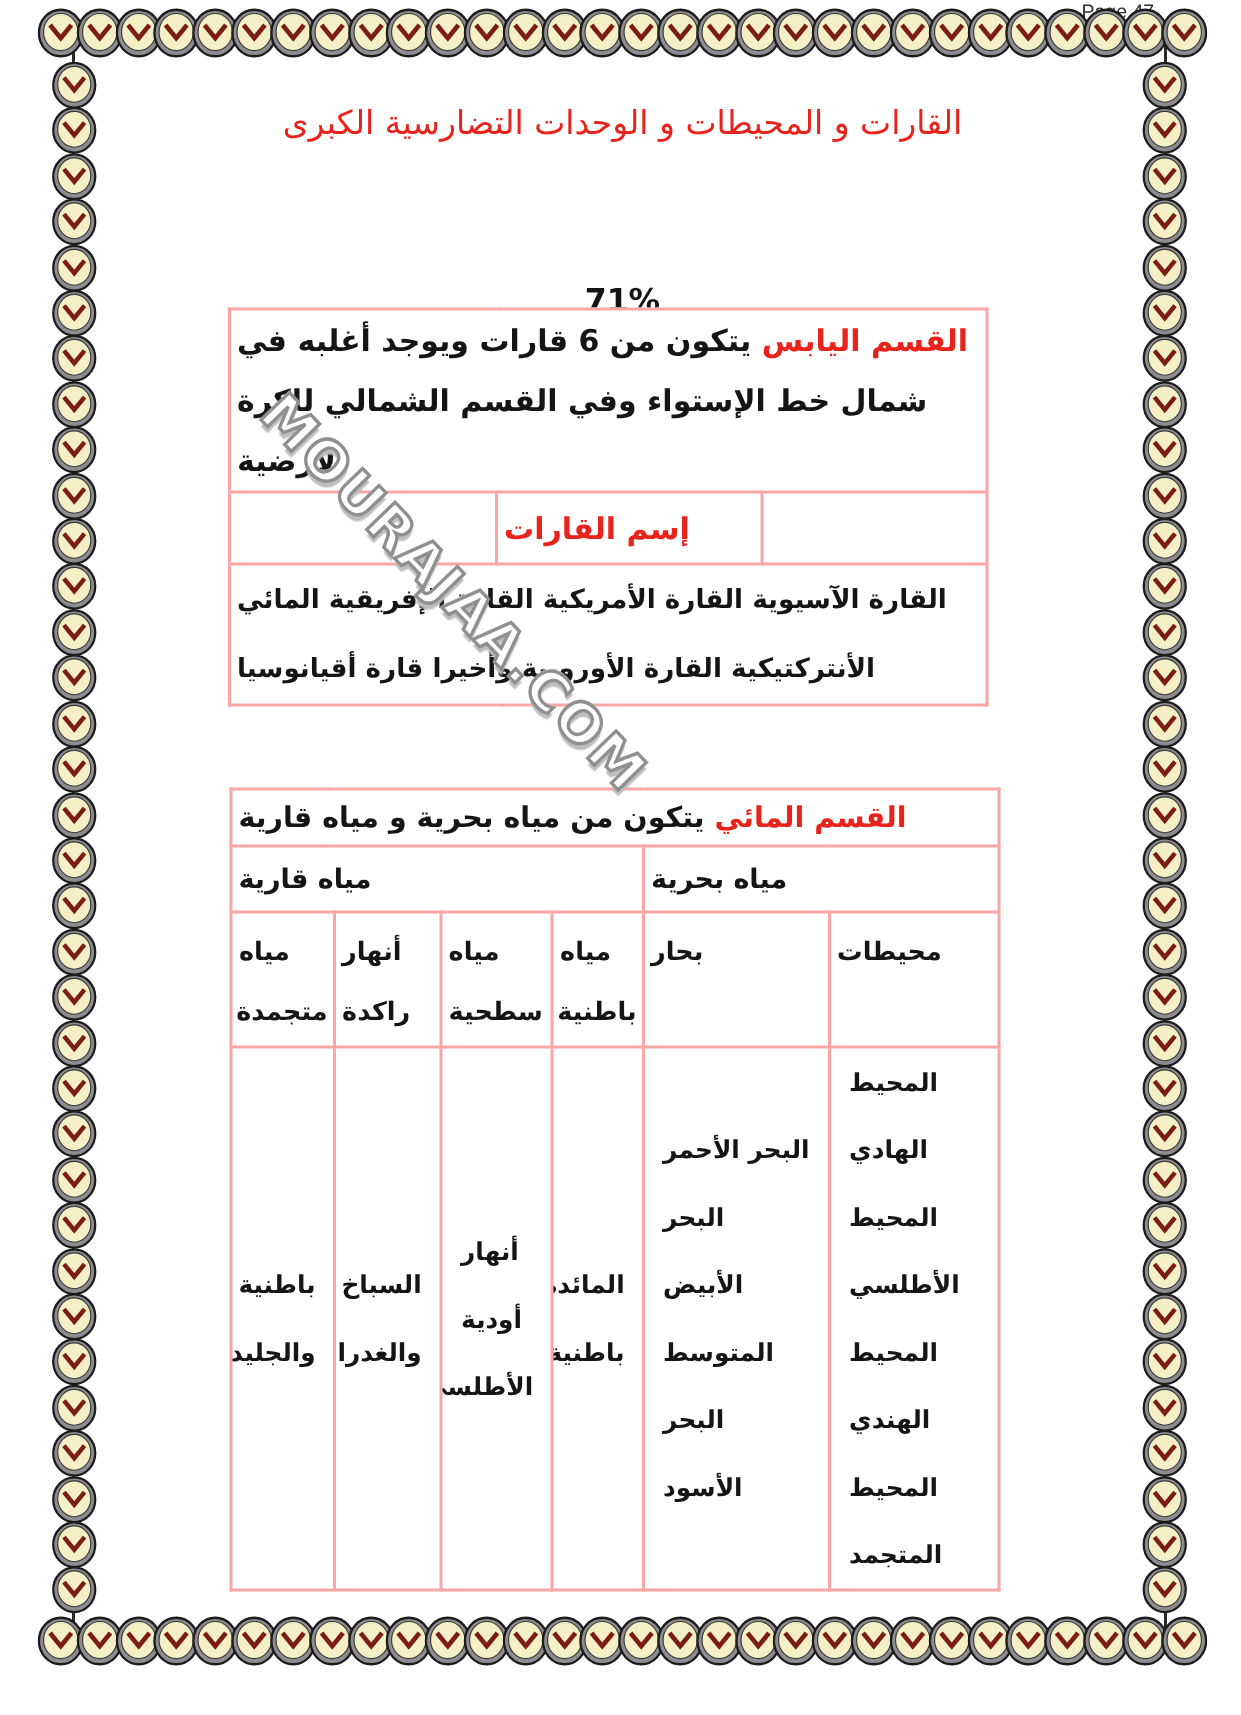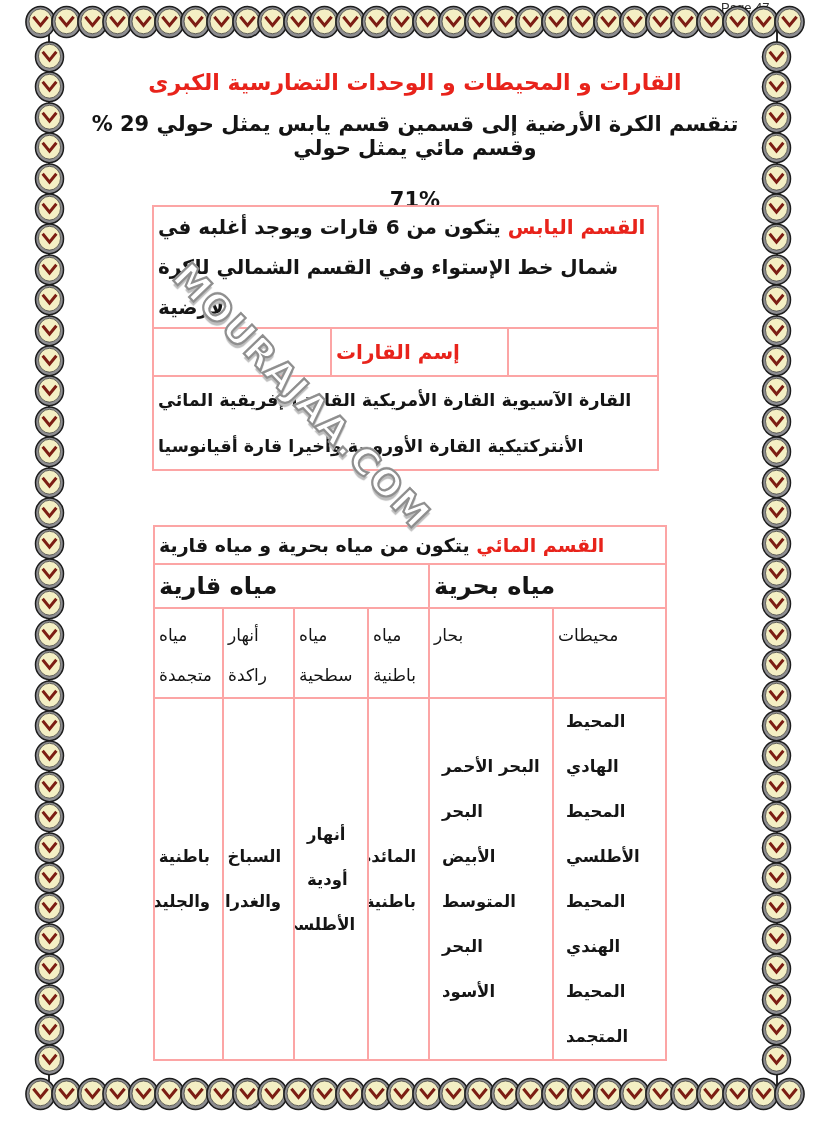--- a/index.html
+++ b/index.html
@@ -21,39 +21,39 @@
               flex-direction:column;z-index:2;}
   .border-left{left:33px;}
   .border-right{left:760px;}
   .border-row .clock{width:31px;height:34px;margin-left:-5.2px;flex:0 0 auto;}
   .border-row .clock:first-child{margin-left:0;}
   .border-col .clock{width:33px;height:31.6px;margin-top:-1.2px;flex:0 0 auto;}
   .border-col .clock:first-child{margin-top:0;}
   .clock svg{width:100%;height:100%;display:block;}
   
   .doc-title{position:absolute;left:70px;top:70px;width:690px;text-align:center;
-             direction:rtl;font-size:22px;font-weight:bold;z-index:1;}
+             direction:rtl;font-size:22px;font-weight:normal;z-index:1;}
   .intro-line{position:absolute;left:62px;width:706px;text-align:center;direction:rtl;
               font-size:21px;font-weight:bold;color:#141414;z-index:1;}
   .intro-1{top:112px;}
   .intro-2{top:166px;margin-top:22px;}
   
   table{position:absolute;border-collapse:collapse;table-layout:fixed;direction:rtl;
         z-index:1;background:#ffffff;}
   td,th{border:2px solid #fca5a5;text-align:left;font-weight:bold;color:#151515;
         padding:0 4px;overflow:hidden;}
   .land-table{left:152px;top:205px;width:505px;}
   .land-head-cell{height:78px;font-size:20px;line-height:40px;}
   .land-mid-cell{height:46px;font-size:20px;}
   .land-continents-cell{height:92px;font-size:17.5px;line-height:46px;}
   .water-table{left:153px;top:525px;width:512px;border-radius:32px;}
   .water-head-cell{height:36px;font-size:19px;}
-  .water-group-cell{height:42px;font-size:24px;}
+  .water-group-cell{height:42px;font-size:18px;}
   .water-col-header{height:82px;vertical-align:top;padding-top:6px;font-size:17px;
-                    line-height:40px;font-weight:normal;margin-left:47px;}
+                    line-height:40px;font-weight:bold;margin-left:47px;}
   .water-body-cell{height:210px;vertical-align:middle;font-size:16.5px;line-height:45px;
                    padding:0 12px;}
   .red{color:#e8231b;}
   
   .watermark{position:absolute;left:302px;top:396px;transform:translate(-50%,-50%) rotate(46deg);
              font-weight:bold;font-size:36px;letter-spacing:2px;white-space:nowrap;
              color:#ffffff;-webkit-text-stroke:2.2px #8f8f8f;
              text-shadow:3px 3px 1px #bdbdbd,-1px -1px 0px #d8d8d8;z-index:3;}
 </style>
 </head>
@@ -967,21 +967,20 @@
       <span class="clock">
         <svg viewBox="0 0 100 106">
           <ellipse cx="50" cy="53" rx="47" ry="50" fill="#8d8d91" stroke="#1c1c1c" stroke-width="5"></ellipse>
           <ellipse cx="50" cy="51" rx="37" ry="40" fill="#f4efc4" stroke="#3a3a3a" stroke-width="2.5"></ellipse>
           <path d="M27 36 L50 64 L73 36" fill="none" stroke="#7c1d13" stroke-width="10"></path>
         </svg>
       </span>
     </div>
 
   <div class="doc-title red">القارات و المحيطات و الوحدات التضارسية الكبرى</div>
-  <div class="intro-line intro-1">تنقسم الكرة الأرضية إلى قسمين قسم يابس يمثل حولي 29 % وقسم مائي يمثل حولي</div>
   <div class="intro-line intro-2">71%</div>
 
   <table class="land-table" dir="rtl">
     <colgroup>
         <col style="width:150px">
         <col style="width:177px">
         <col style="width:178px">
       </colgroup>
     <tbody>
         <tr>

